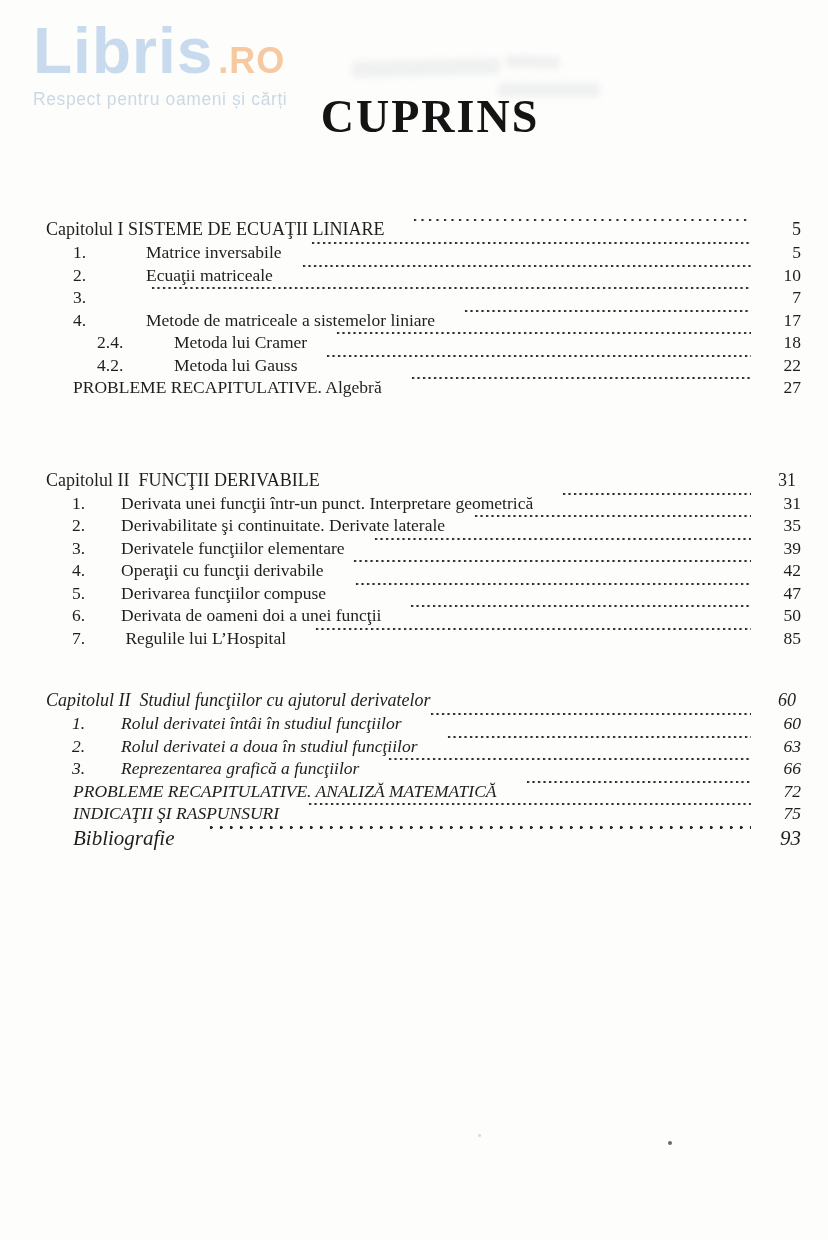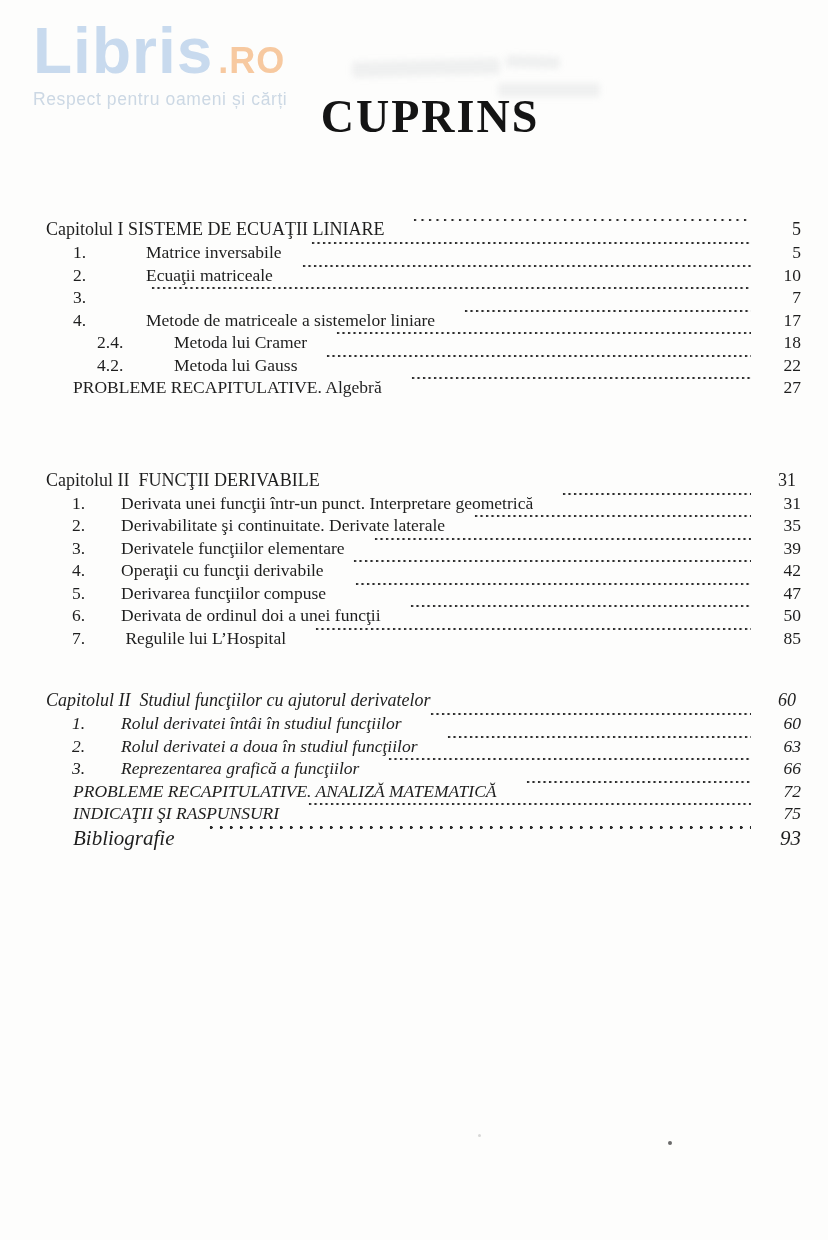--- a/index.html
+++ b/index.html
@@ -189,21 +189,21 @@
         <span class="page-num">42</span>
       </div>
       <div class="row i-row">
         <span class="num">5.</span>
         <span class="label">Derivarea funcţiilor compuse</span>
         <span class="leader"></span>
         <span class="page-num">47</span>
       </div>
       <div class="row i-row">
         <span class="num">6.</span>
-        <span class="label">Derivata de ordinul doi a unei funcţii</span>
+        <span class="label">Derivata de oameni doi a unei funcţii</span>
         <span class="leader"></span>
         <span class="page-num">50</span>
       </div>
       <div class="row i-row">
         <span class="num">7.</span>
         <span class="label"> Regulile lui L’Hospital</span>
         <span class="leader"></span>
         <span class="page-num">85</span>
       </div>
     </section>

